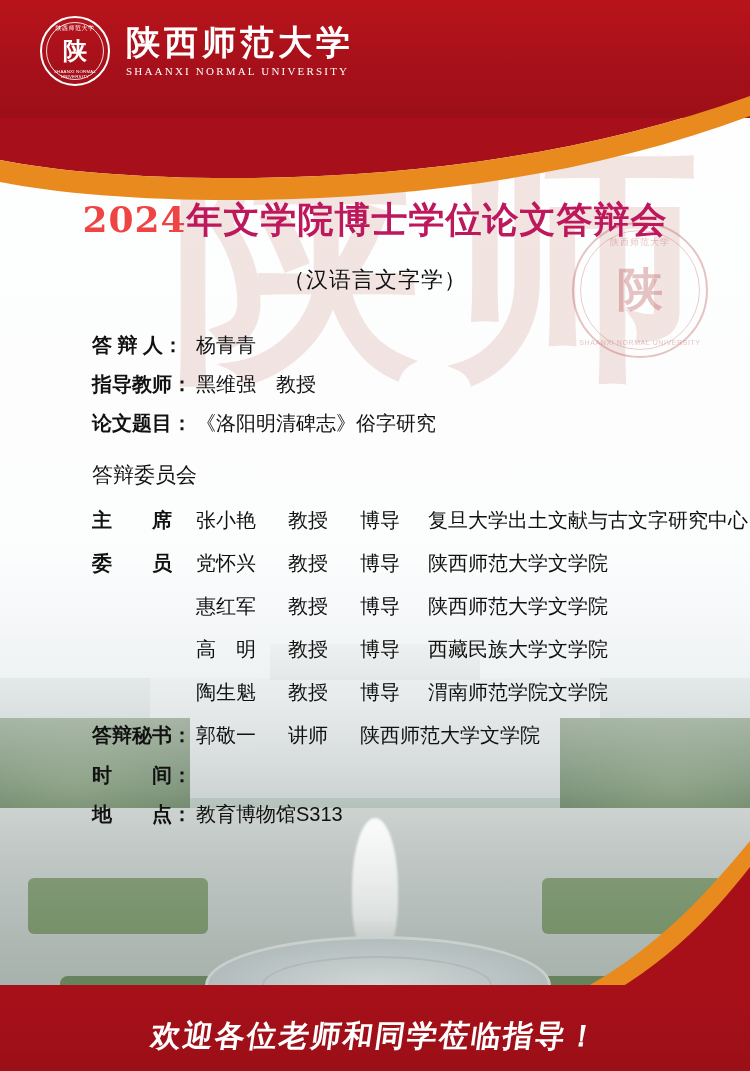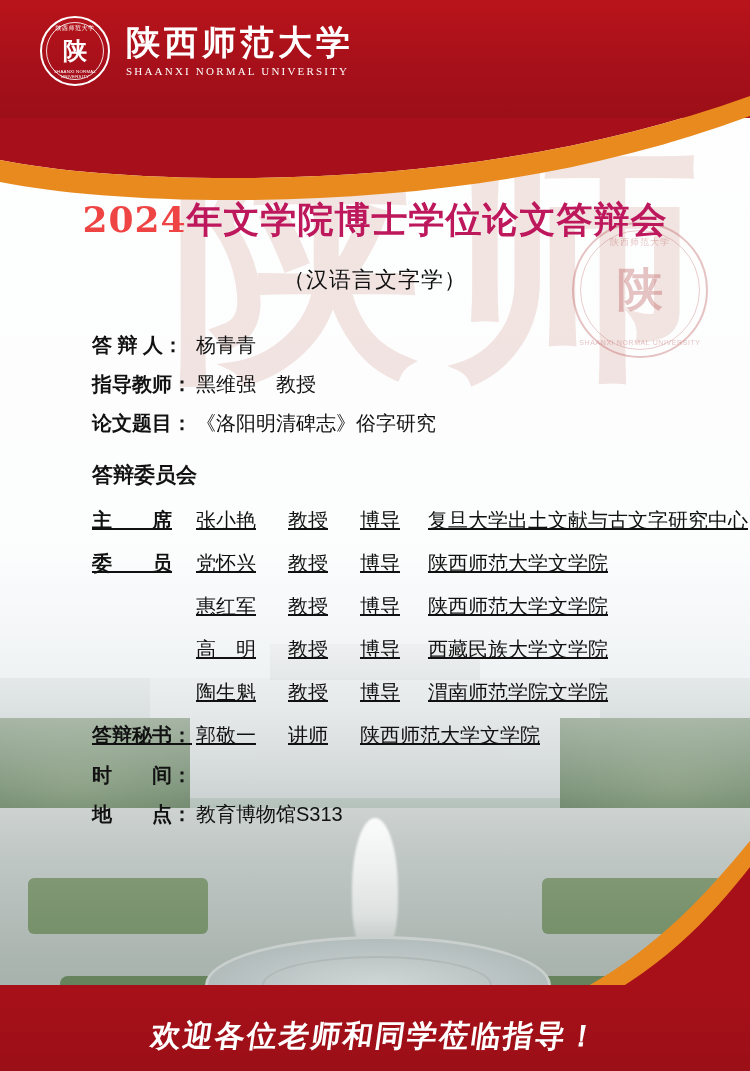--- a/index.html
+++ b/index.html
@@ -276,30 +276,29 @@
     font-weight: bold;
     flex: 0 0 auto;
     width: 104px;
     letter-spacing: 0px;
   }
   .val {
     flex: 1 1 auto;
   }
   .section-head {
     font-size: 21px;
-    font-weight: bold;
+    font-weight: normal;
     margin: 28px 0 18px 0;
   }
   .member-row {
     display: flex;
     align-items: baseline;
     font-size: 20px;
     margin-bottom: 16px;
     white-space: nowrap;
-    text-decoration: underline;
   }
   .mem-lbl {
     font-weight: bold;
     width: 104px;
     flex: 0 0 auto;
     display: flex;
     justify-content: space-between;
   }
   .mem-name {
     width: 92px;

